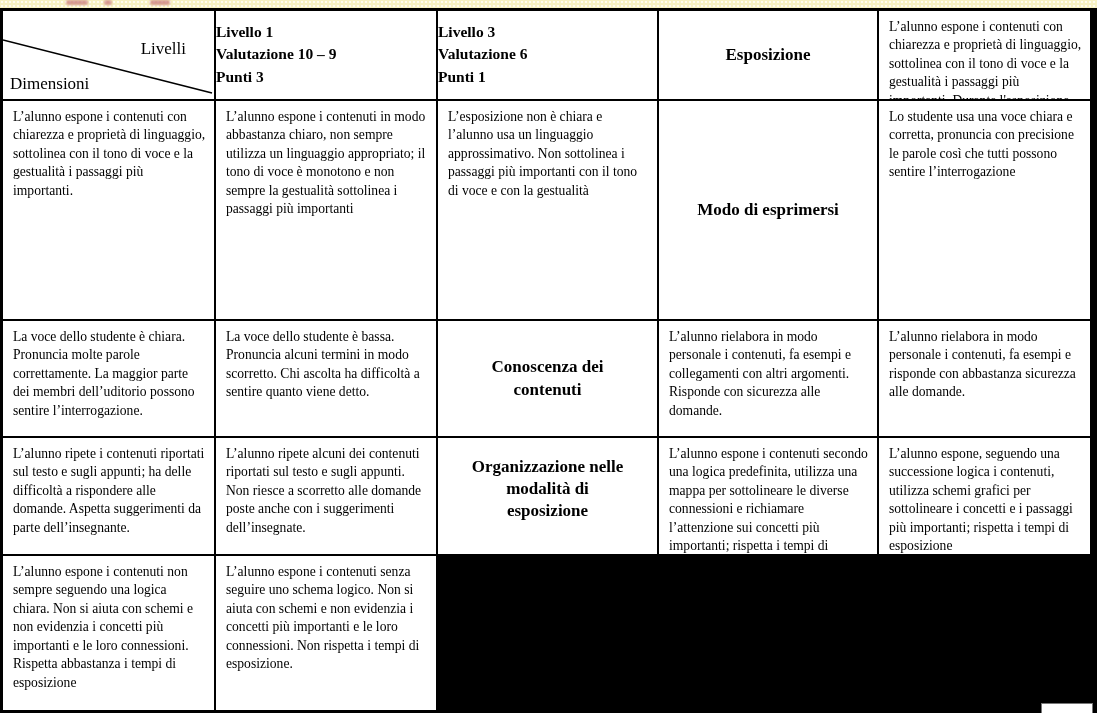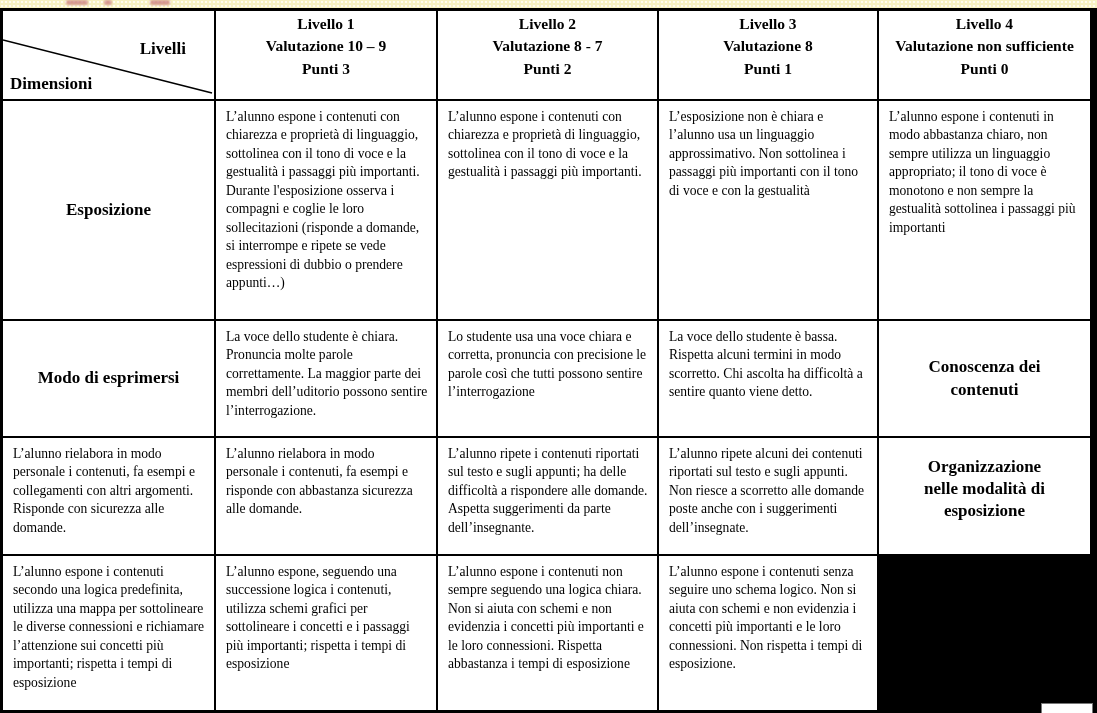--- a/index.html
+++ b/index.html
@@ -45,27 +45,27 @@
     overflow:hidden;
   }
   .cell{
     background:#fff;
     color:#000;
     box-sizing:border-box;
     overflow:hidden;
   }
   .corner{position:relative;}
   .corner svg{position:absolute;left:0;top:0;}
-  .corner .lbl{position:absolute;font-weight:bold;font-size:17px;}
+  .corner .lbl{position:absolute;font-weight:normal;font-size:17px;}
   .corner .lbl.top{top:28px;right:28px;}
   .corner .lbl.bottom{left:7px;bottom:5px;}
 
   .head{
-    display:flex;flex-direction:column;align-items:center;
-    padding-top:2px;
+    display:flex;flex-direction:column;align-items:flex-start;
+    padding-top:10px;
     font-weight:bold;font-size:15.5px;line-height:1.45;
     text-align:center;
   }
   .dim{
     display:flex;align-items:center;justify-content:center;
     font-weight:bold;font-size:17px;line-height:1.3;
     text-align:center;
     padding:0 14px;
   }
   .body{
@@ -102,45 +102,35 @@
       <span class="lbl top">Livelli</span>
       <span class="lbl bottom">Dimensioni</span>
     </div>
 
     <div class="cell head">
       <div>Livello 1</div>
       <div>Valutazione 10 – 9</div>
       <div>Punti 3</div>
     </div>
     <div class="cell head">
-      <div>Livello 2</div>
-      <div>Valutazione 8 - 7</div>
-      <div>Punti 2</div>
-    </div>
-    <div class="cell head">
       <div>Livello 3</div>
-      <div>Valutazione 8</div>
+      <div>Valutazione 6</div>
       <div>Punti 1</div>
-    </div>
-    <div class="cell head">
-      <div>Livello 4</div>
-      <div style="max-width:180px">Valutazione non sufficiente</div>
-      <div>Punti 0</div>
     </div>
 
     <div class="cell dim">Esposizione</div>
     <div class="cell body">L’alunno espone i contenuti con chiarezza e proprietà di linguaggio, sottolinea con il tono di voce e la gestualità i passaggi più importanti. Durante l'esposizione osserva i compagni e coglie le loro sollecitazioni (risponde a domande, si interrompe e ripete se vede espressioni di dubbio o prendere appunti…)</div>
     <div class="cell body">L’alunno espone i contenuti con chiarezza e proprietà di linguaggio, sottolinea con il tono di voce e la gestualità i passaggi più importanti.</div>
+    <div class="cell body">L’alunno espone i contenuti in modo abbastanza chiaro, non sempre utilizza un linguaggio appropriato; il tono di voce è monotono e non sempre la gestualità sottolinea i passaggi più importanti</div>
     <div class="cell body">L’esposizione non è chiara e l’alunno usa un linguaggio approssimativo. Non sottolinea i passaggi più importanti con il tono di voce e con la gestualità</div>
-    <div class="cell body">L’alunno espone i contenuti in modo abbastanza chiaro, non sempre utilizza un linguaggio appropriato; il tono di voce è monotono e non sempre la gestualità sottolinea i passaggi più importanti</div>
 
     <div class="cell dim">Modo di esprimersi</div>
+    <div class="cell body">Lo studente usa una voce chiara e corretta, pronuncia con precisione le parole così che tutti possono sentire l’interrogazione</div>
     <div class="cell body">La voce dello studente è chiara. Pronuncia molte parole correttamente. La maggior parte dei membri dell’uditorio possono sentire l’interrogazione.</div>
-    <div class="cell body">Lo studente usa una voce chiara e corretta, pronuncia con precisione le parole così che tutti possono sentire l’interrogazione</div>
-    <div class="cell body">La voce dello studente è bassa. Rispetta alcuni termini in modo scorretto.  Chi ascolta ha difficoltà a sentire quanto viene detto.</div>
+    <div class="cell body">La voce dello studente è bassa. Pronuncia alcuni termini in modo scorretto.  Chi ascolta ha difficoltà a sentire quanto viene detto.</div>
 
     <div class="cell dim" style="padding:0 18px">Conoscenza dei contenuti</div>
     <div class="cell body">L’alunno rielabora in modo personale i contenuti, fa esempi e collegamenti con altri argomenti. Risponde con sicurezza alle domande.</div>
     <div class="cell body">L’alunno rielabora in modo personale i contenuti, fa esempi e risponde con abbastanza sicurezza alle domande.</div>
     <div class="cell body">L’alunno ripete i contenuti riportati sul testo e sugli appunti; ha delle difficoltà a rispondere alle domande. Aspetta suggerimenti da parte dell’insegnante.</div>
     <div class="cell body">L’alunno ripete alcuni dei contenuti  riportati sul testo e sugli appunti. Non riesce a scorretto alle domande poste anche con i suggerimenti dell’insegnate.</div>
 
     <div class="cell dim" style="align-items:flex-start;padding-top:18px;padding-left:30px;padding-right:30px">Organizzazione nelle modalità di esposizione</div>
     <div class="cell body">L’alunno espone i contenuti secondo una logica predefinita, utilizza una mappa per sottolineare le diverse connessioni e  richiamare l’attenzione sui concetti più importanti; rispetta i tempi di esposizione</div>
     <div class="cell body">L’alunno espone, seguendo una successione logica  i contenuti, utilizza schemi grafici per sottolineare i concetti e i passaggi più importanti; rispetta i tempi di esposizione</div>

